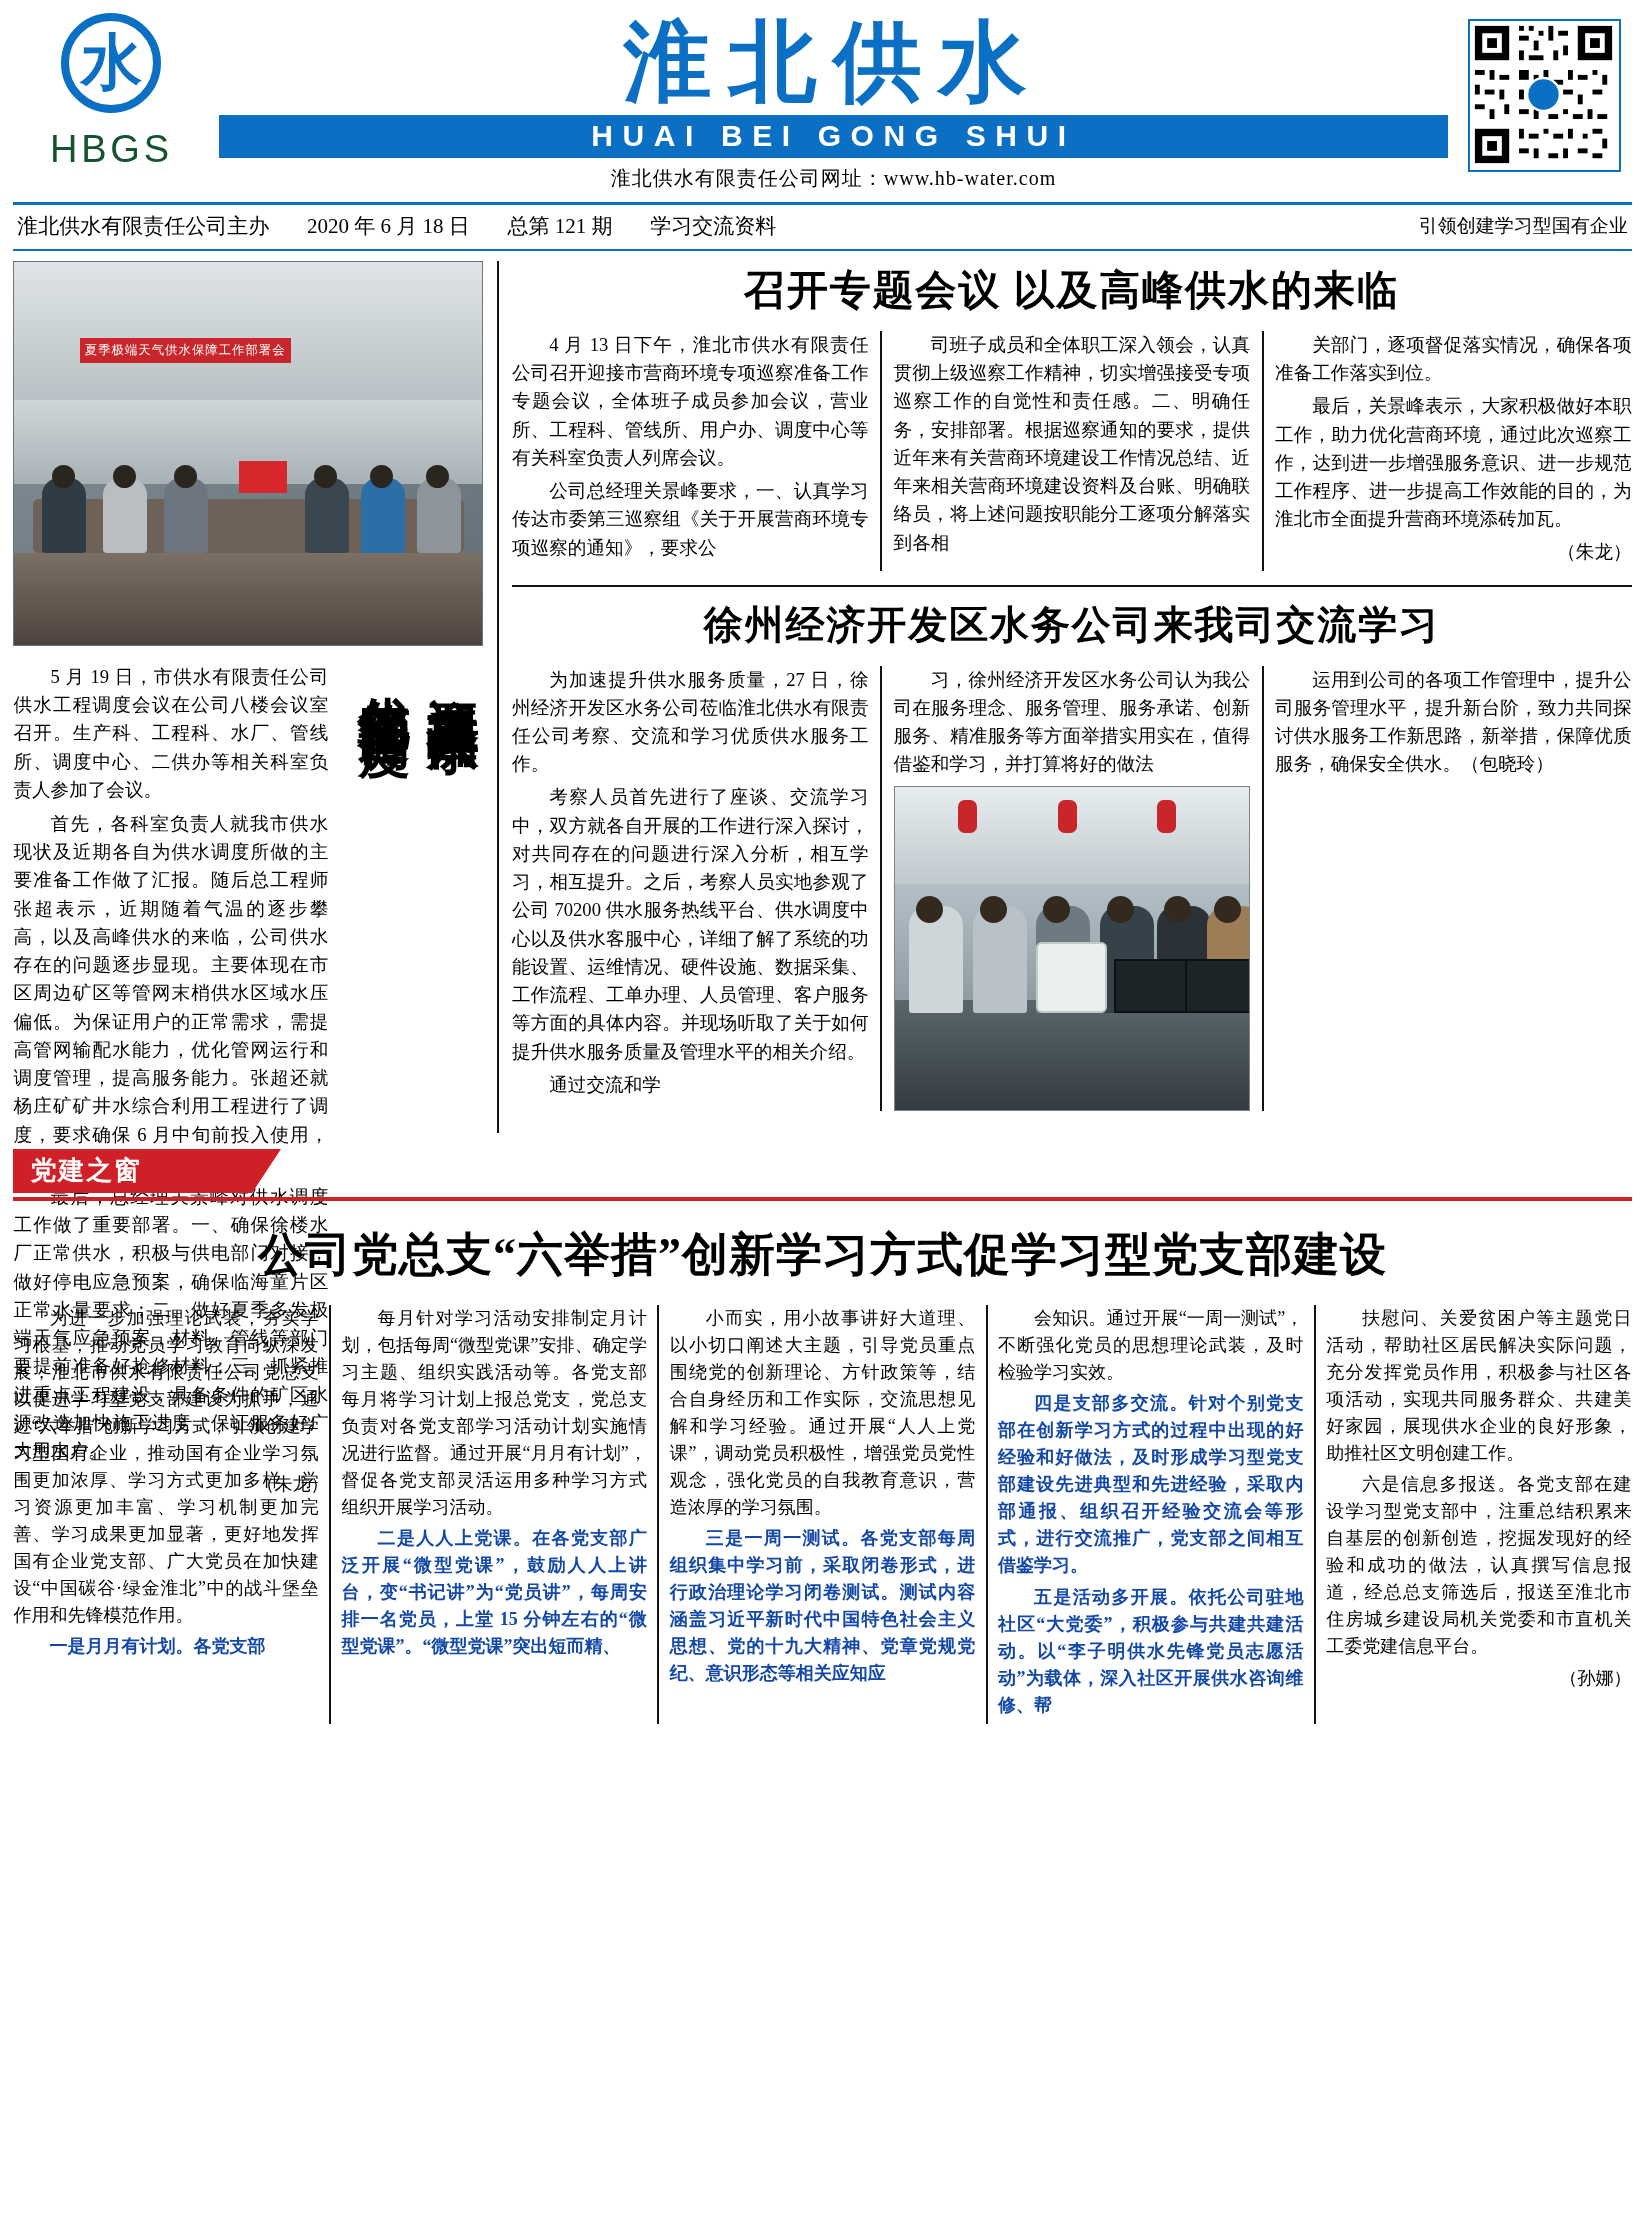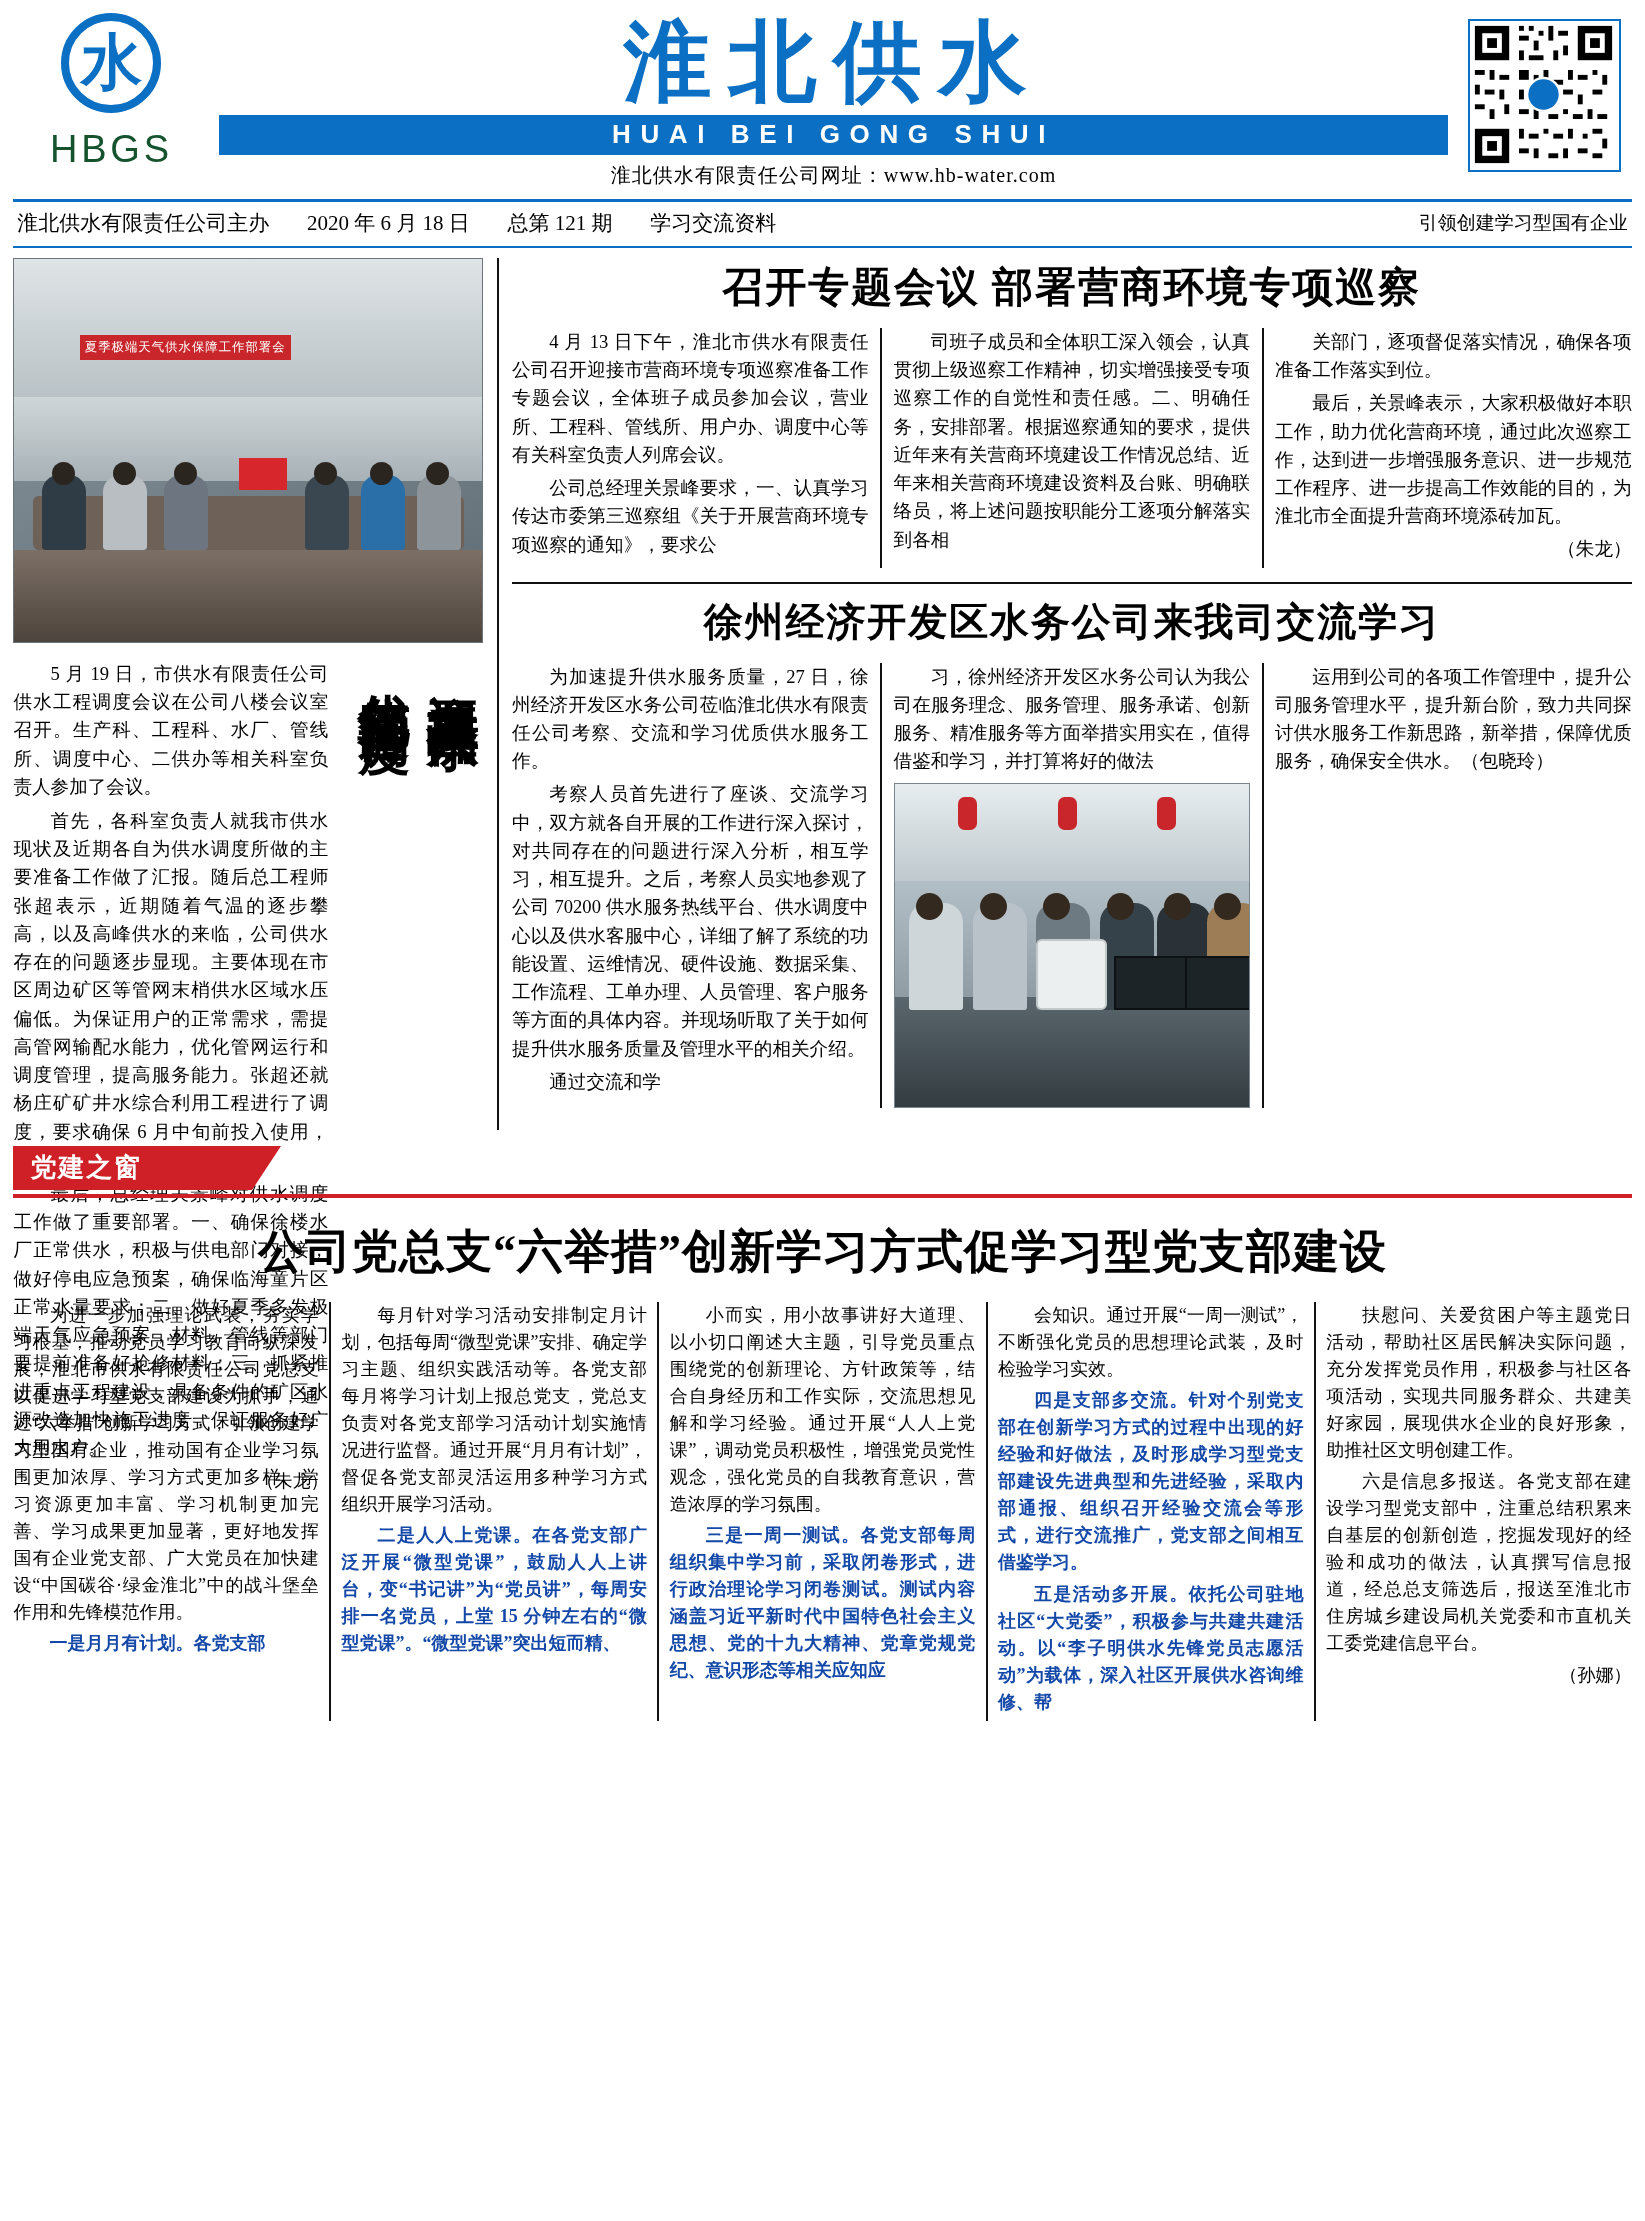--- a/index.html
+++ b/index.html
@@ -34,21 +34,21 @@
   .title-box { flex: 1 1 auto; padding: 0 9.6px; }
   .cn-title {
     font-size: 88px; font-weight: bold; color: #0b6fc4;
     letter-spacing: 17px; text-align: center; line-height: 1.05;
     font-family: "Liberation Serif", "DejaVu Serif", serif;
     margin-top: 3.8px;
   }
   .py-bar {
     background: #0b6fc4; color: #fff; text-align: center;
     font-family: "Liberation Sans", sans-serif; font-weight: bold;
-    font-size: 26px; letter-spacing: 9.6px; padding: 3.8px 0 4.8px 0; margin-top: 5.7px;
+    font-size: 30px; letter-spacing: 9.6px; padding: 3.8px 0 4.8px 0; margin-top: 5.7px;
   }
   .site-line { text-align: center; font-size: 20px; margin-top: 7.6px; letter-spacing: 1px; }
   .qr-box { width: 174px; flex: 0 0 174px; display: flex; align-items: flex-start; justify-content: center; padding-top: 5.7px; }
   .qr { width: 153px; height: 153px; border: 2.9px solid #0b6fc4; position: relative; background:#fff; }
   .qr svg { display:block; }
 
   
   .rule-blue { height: 2.9px; background: #0b6fc4; margin-top: 9.6px; }
   .rule-blue-thin { height: 1.9px; background: #0b6fc4; margin-top: 2.9px; }
   .infobar {
@@ -298,21 +298,21 @@
           <p>最后，总经理关景峰对供水调度工作做了重要部署。一、确保徐楼水厂正常供水，积极与供电部门对接，做好停电应急预案，确保临海童片区正常水量要求；二、做好夏季多发极端天气应急预案，材料、管线等部门要提前准备好抢修材料；三、抓紧推进重点工程建设，具备条件的矿区水源改造加快施工进度，保证服务好广大用水户。</p>
           <div class="byline">（朱龙）</div>
         </div>
       </div>
     </div>
 
     <div class="vline"></div>
 
     <div class="col-right">
 
-      <div class="art-title">召开专题会议  部署营商环境专项巡察</div>
+      <div class="art-title">召开专题会议  以及高峰供水的来临</div>
       <div class="cols3">
         <div class="c">
           <p>4 月 13 日下午，淮北市供水有限责任公司召开迎接市营商环境专项巡察准备工作专题会议，全体班子成员参加会议，营业所、工程科、管线所、用户办、调度中心等有关科室负责人列席会议。</p>
           <p>公司总经理关景峰要求，一、认真学习传达市委第三巡察组《关于开展营商环境专项巡察的通知》，要求公</p>
         </div>
         <div class="sep"></div>
         <div class="c">
           <p>司班子成员和全体职工深入领会，认真贯彻上级巡察工作精神，切实增强接受专项巡察工作的自觉性和责任感。二、明确任务，安排部署。根据巡察通知的要求，提供近年来有关营商环境建设工作情况总结、近年来相关营商环境建设资料及台账、明确联络员，将上述问题按职能分工逐项分解落实到各相</p>
         </div>
         <div class="sep"></div>

